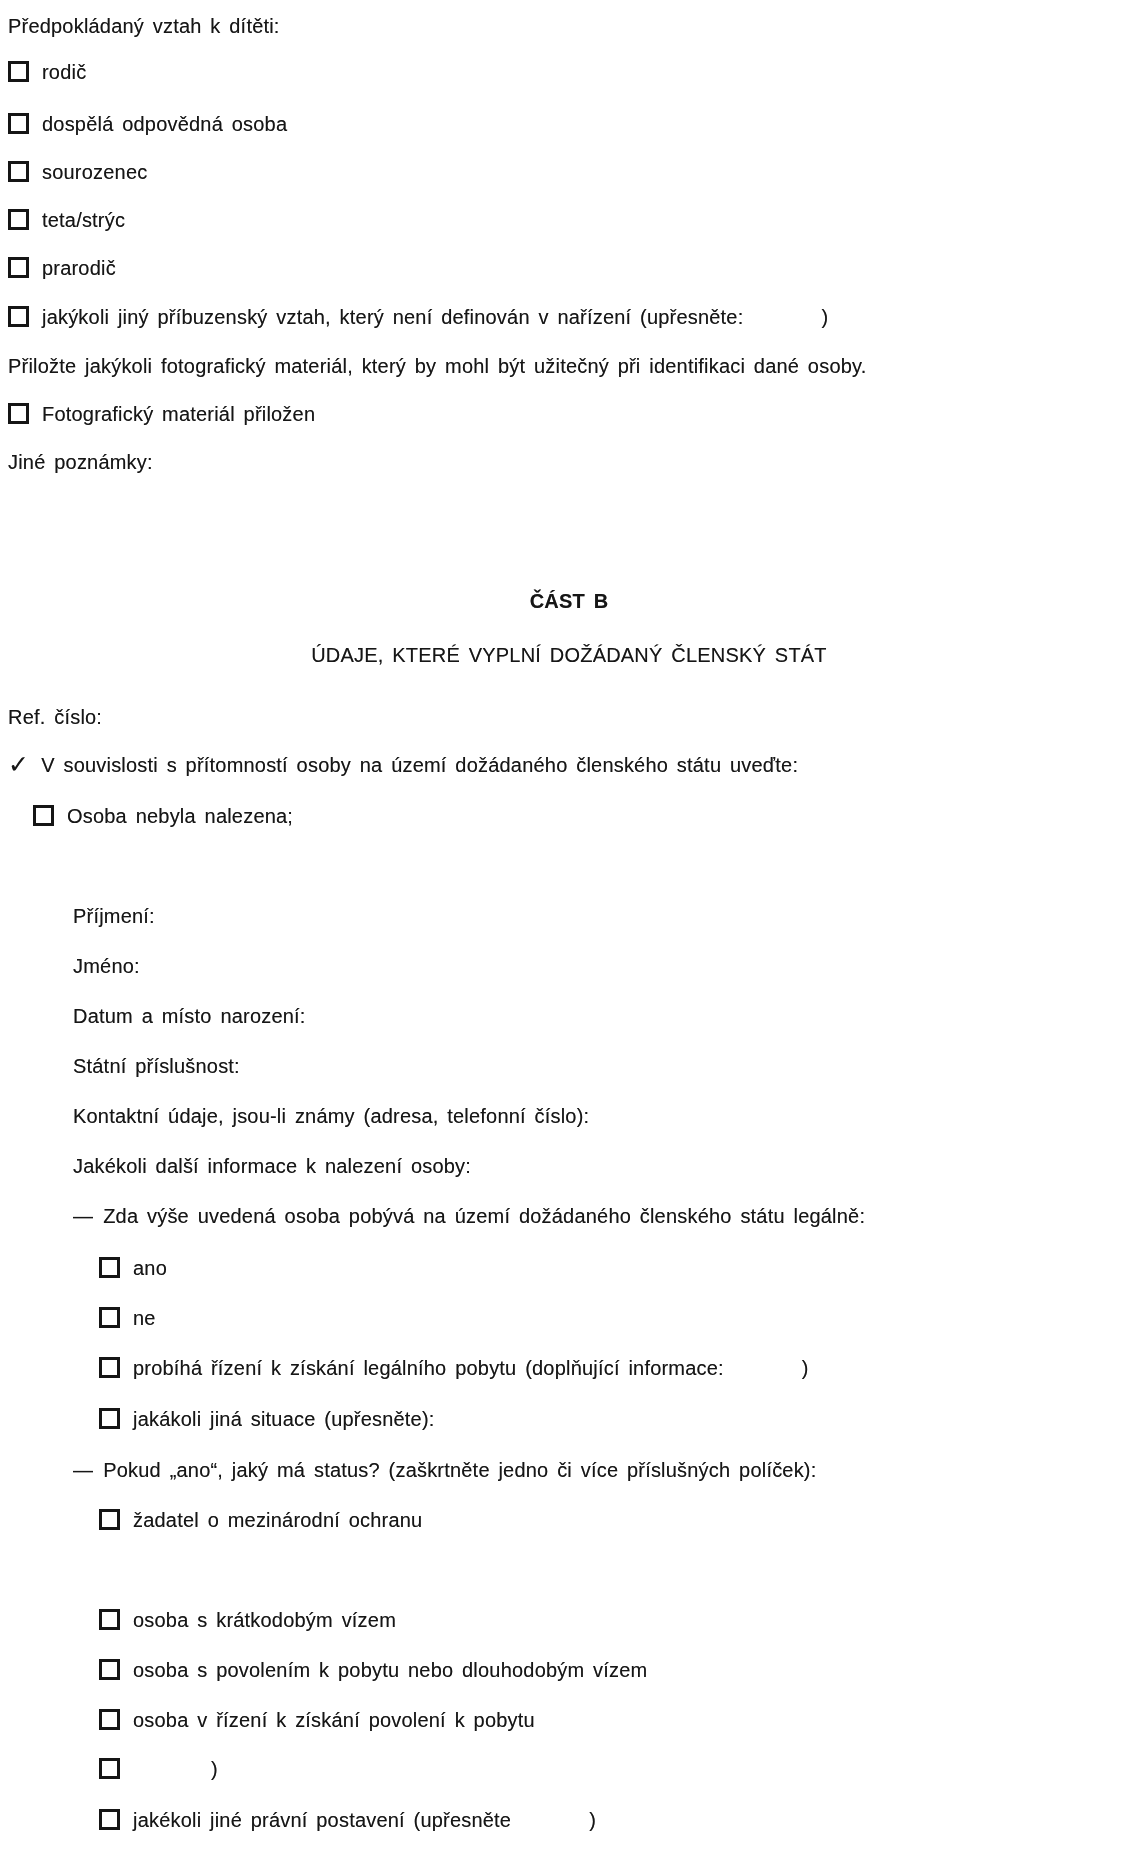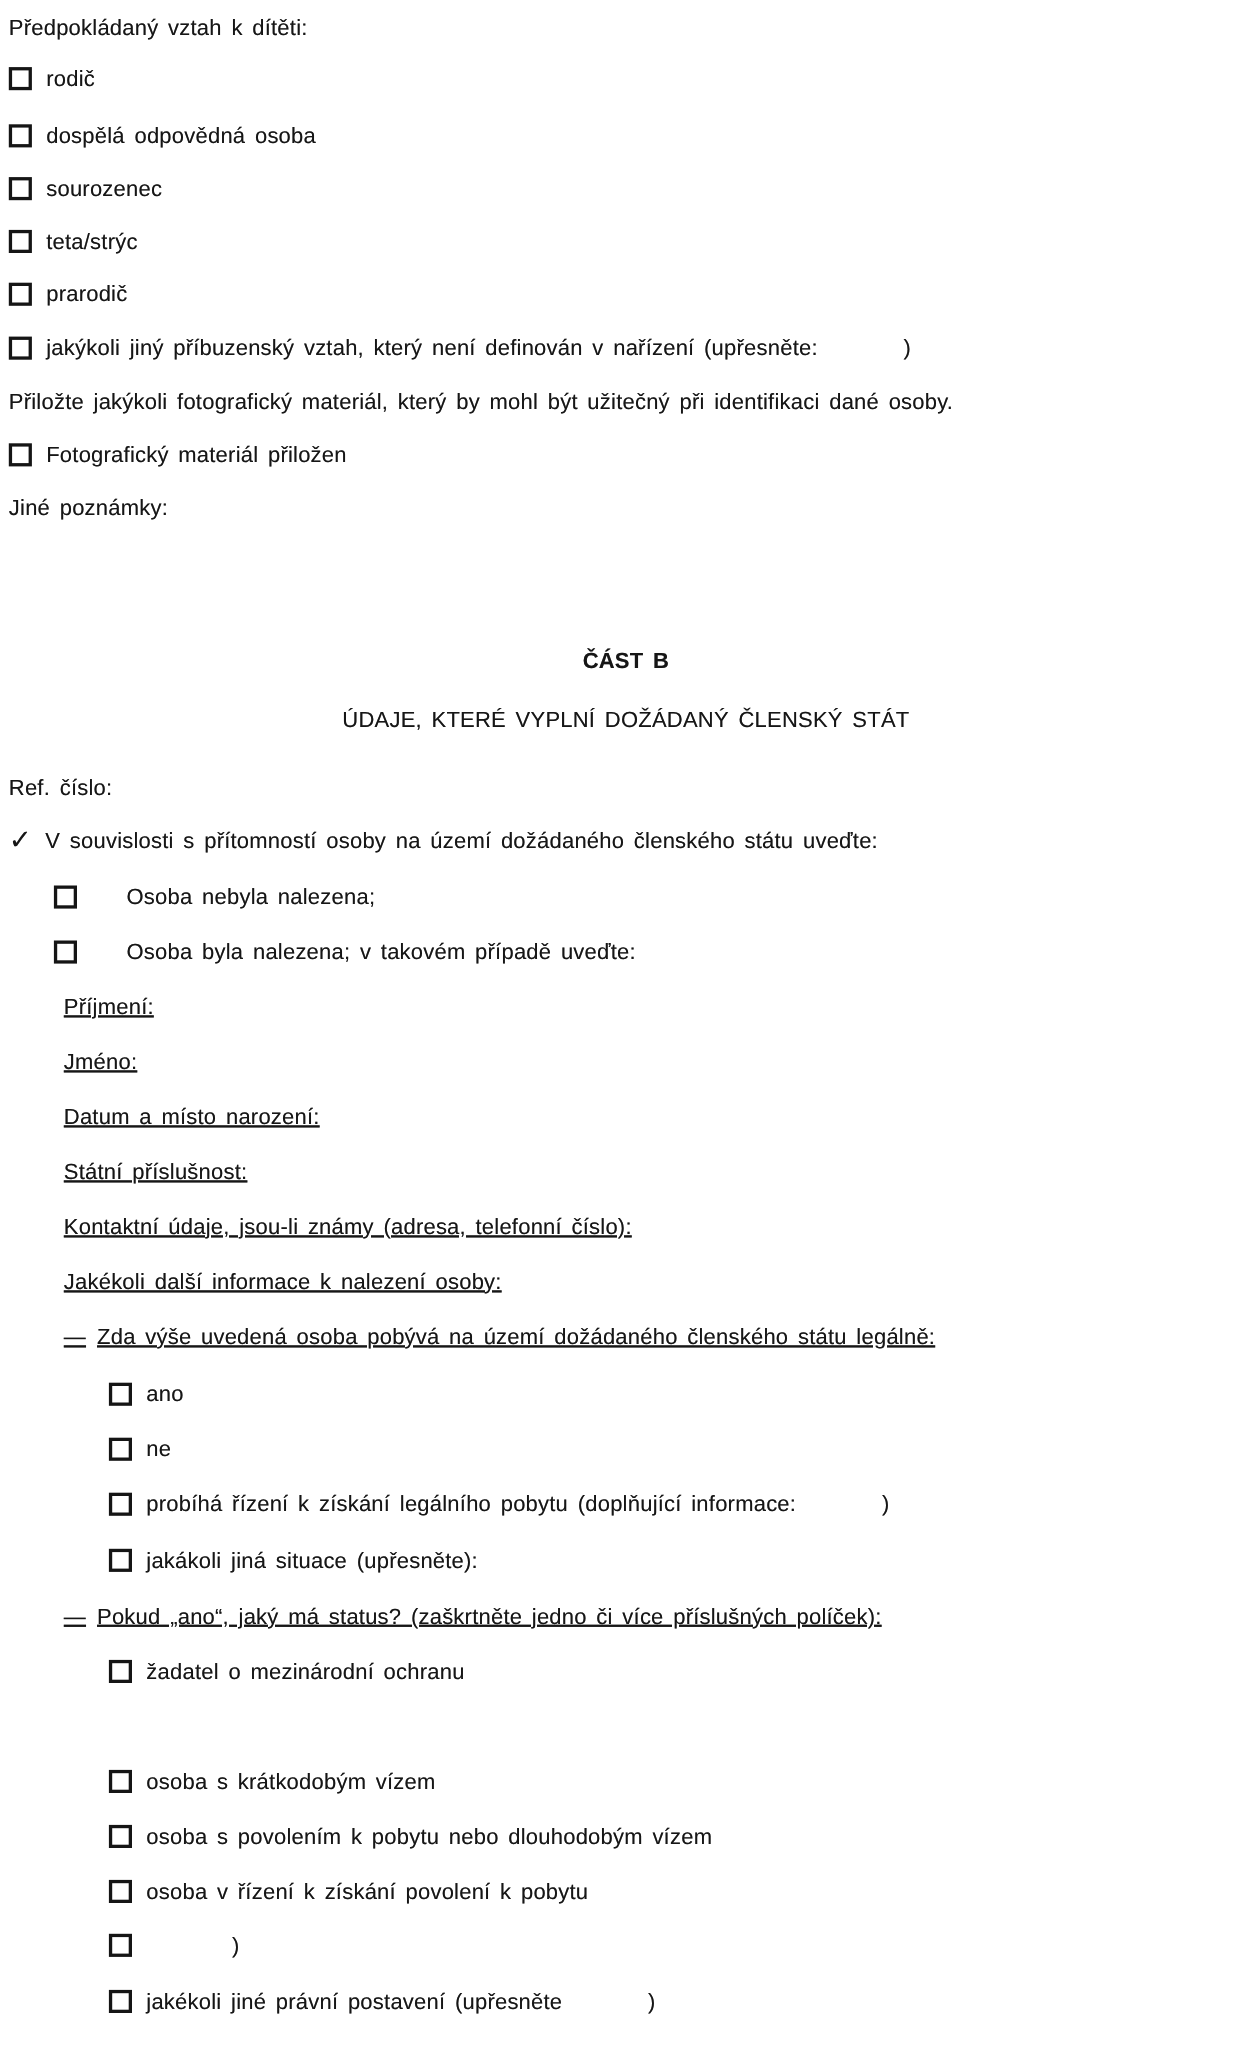--- a/index.html
+++ b/index.html
@@ -18,22 +18,22 @@
     border-radius:13px;
   }
   .row{
     position:absolute;
     display:flex;
     align-items:flex-start;
     white-space:nowrap;
     line-height:24px;
   }
   .l0{left:8px;}
-  .l1{left:49px;gap:32px;}
-  .l2{left:58px;text-decoration:underline;}
+  .l1{left:33px;}
+  .l2{left:73px;}
   .l3{left:99px;justify-content:flex-end;}
   .cb{
     flex:none;
     width:15px;
     height:15px;
     border:3px solid #151515;
     margin-top:1px;
     margin-right:13px;
     background:#fff;
   }
@@ -122,24 +122,20 @@
   <div class="row l0" style="top:753px">
     <span class="tick">✓</span>
     <span>V souvislosti s přítomností osoby na území dožádaného členského státu uveďte:</span>
   </div>
 
   <div class="row l1" style="top:804px">
     <span class="cb"></span>
     <span>Osoba nebyla nalezena;</span>
   </div>
 
-  <div class="row l1" style="top:854px">
-    <span class="cb"></span>
-    <span>Osoba byla nalezena; v takovém případě uveďte:</span>
-  </div>
 
   <div class="row l2" style="top:904px">
     <span>Příjmení:</span>
   </div>
 
   <div class="row l2" style="top:954px">
     <span>Jméno:</span>
   </div>
 
   <div class="row l2" style="top:1004px">

